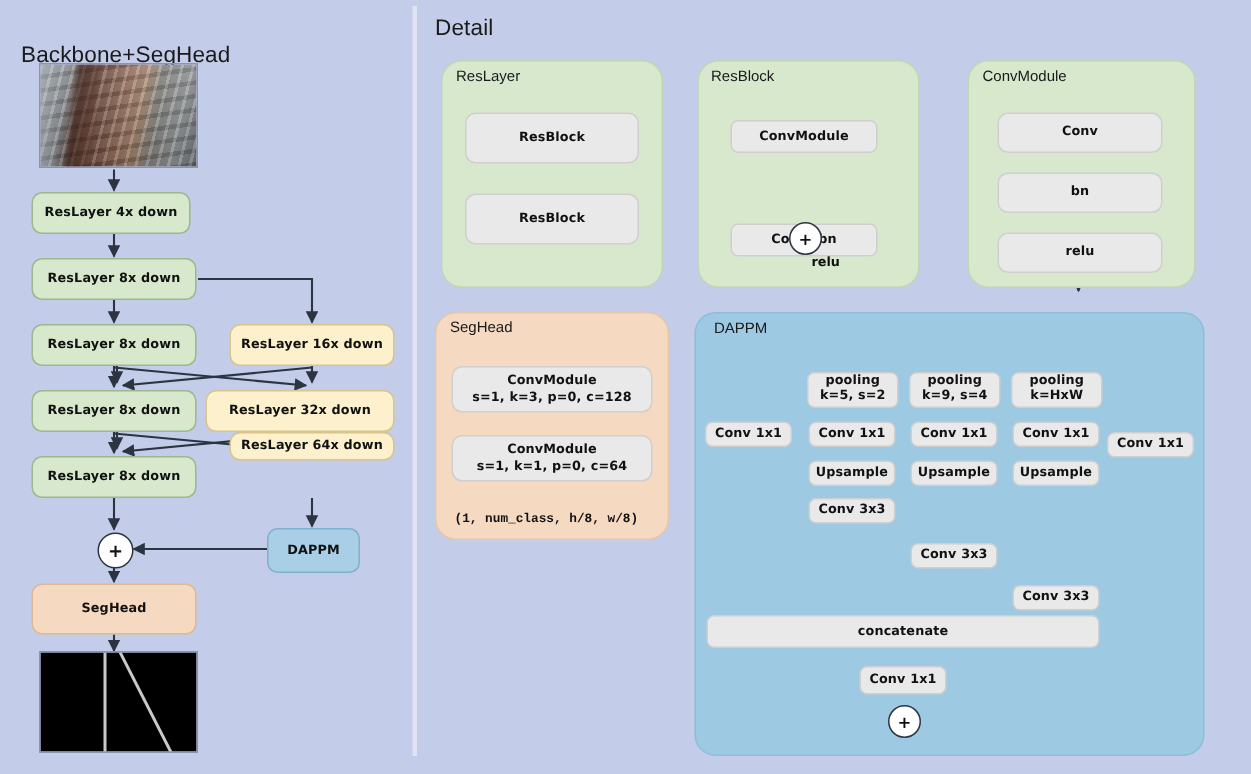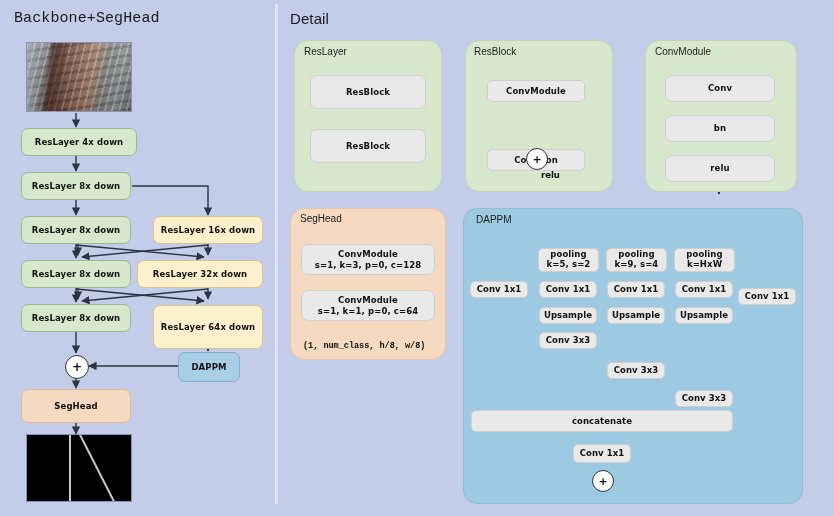--- a/index.html
+++ b/index.html
@@ -121,21 +121,21 @@
   .mask .rail{
     position:absolute;background:#c9c9c9;
     transform-origin:top left;
   }
 </style>
 </head>
 <body>
 
 <div id="root">
 
-  <div class="section-title" style="left:14px;top:10px;font-family:Liberation Mono, monospace;">Backbone+SegHead</div>
+  <div class="section-title" style="left:14px;top:28px;">Backbone+SegHead</div>
   <div class="section-title" style="left:290px;top:10px;">Detail</div>
   <div class="divider" style="left:275px;top:4px;height:500px;"></div>
 
   <svg width="834" height="516" style="position:absolute;left:0;top:0;pointer-events:none;">
     <defs>
       <marker id="ah" markerWidth="7" markerHeight="7" refX="5.4" refY="3" orient="auto">
         <path d="M0,0 L6,3 L0,6 z" fill="#2b3440"></path>
       </marker>
     </defs>
     <g stroke="#2b3440" stroke-width="1.4" fill="none" marker-end="url(#ah)">
@@ -265,29 +265,29 @@
     </g>
     <g stroke="#2b3440" stroke-width="1.4" fill="none" marker-end="url(#ah)">
       <path d="M765,480 L618,480"></path>
     </g>
   </svg>
 
   <div class="imgbox" style="left:26px;top:42px;width:106px;height:70px;">
     <div class="photo"></div>
   </div>
 
-  <div class="node green" style="left:21px;top:128px;width:116px;height:28px;">ResLayer 4x down</div>
+  <div class="node green" style="left:21px;top:128px;width:106px;height:28px;">ResLayer 4x down</div>
   <div class="node green" style="left:21px;top:172px;width:110px;height:28px;">ResLayer 8x down</div>
   <div class="node green" style="left:21px;top:216px;width:110px;height:28px;">ResLayer 8x down</div>
   <div class="node green" style="left:21px;top:260px;width:110px;height:28px;">ResLayer 8x down</div>
   <div class="node green" style="left:21px;top:304px;width:110px;height:28px;">ResLayer 8x down</div>
 
   <div class="node yellow" style="left:153px;top:216px;width:110px;height:28px;">ResLayer 16x down</div>
   <div class="node yellow" style="left:137px;top:260px;width:126px;height:28px;">ResLayer 32x down</div>
-  <div class="node yellow" style="left:153px;top:305px;width:110px;height:44px;">ResLayer 64x down</div>
+  <div class="node yellow" style="left:153px;top:288px;width:110px;height:19px;">ResLayer 64x down</div>
 
   <div class="node blue" style="left:178px;top:352px;width:62px;height:30px;">DAPPM</div>
 
   <div style="position:absolute;left:65px;top:355px;width:22px;height:22px;border-radius:50%;background:#fff;border:1.6px solid #2b3440;display:flex;align-items:center;justify-content:center;font-family:'DejaVu Sans',sans-serif;font-size:12px;font-weight:bold;color:#111;">+</div>
 
   <div class="node peach" style="left:21px;top:389px;width:110px;height:34px;">SegHead</div>
 
   <div class="imgbox" style="left:26px;top:434px;width:106px;height:68px;">
     <div class="mask">
       <div class="rail" style="left:42px;top:0;width:1.5px;height:68px;"></div>

